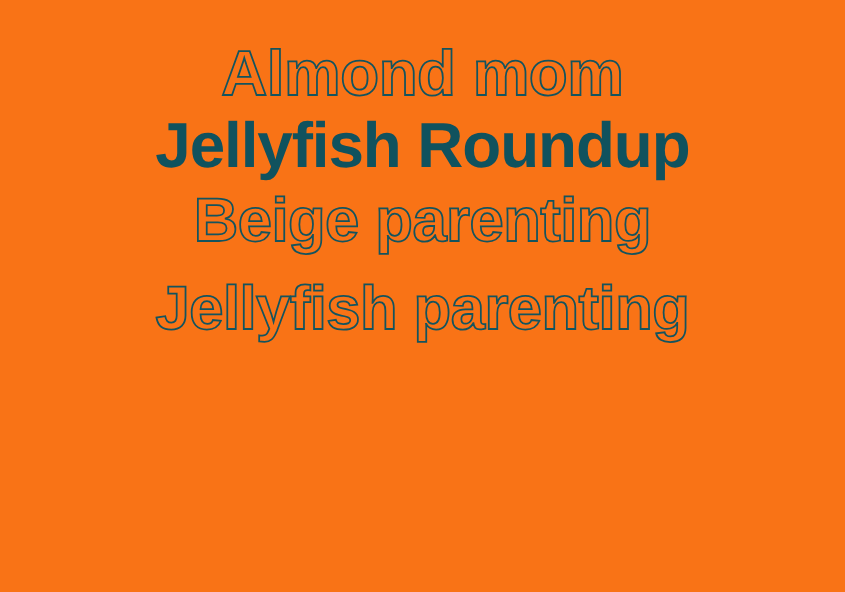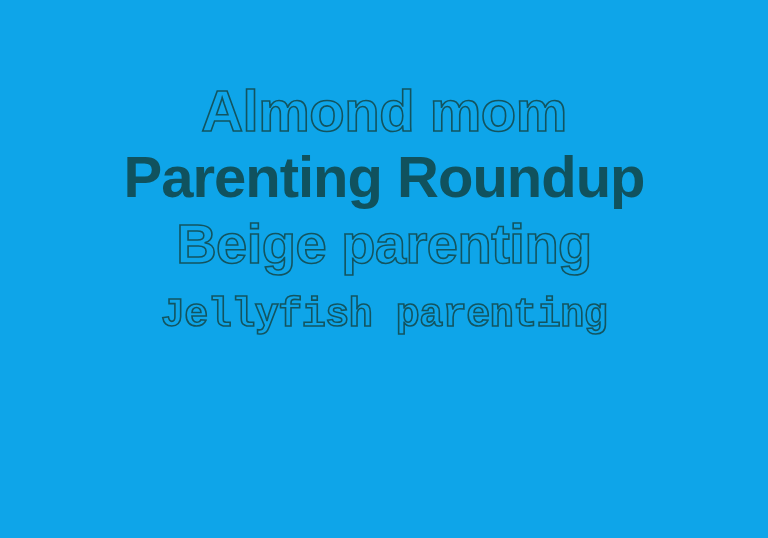--- a/index.html
+++ b/index.html
@@ -10,27 +10,27 @@
     width: 768px;
     height: 538px;
     overflow: hidden;
     font-family: "DejaVu Sans", sans-serif;
   }
 
   #poster {
     position: relative;
     width: 768px;
     height: 538px;
-    background: #0ea5e9;
+    background: #f97316;
     display: flex;
     flex-direction: column;
     align-items: center;
     justify-content: flex-start;
     box-sizing: border-box;
-    padding-top: 82px;
+    padding-top: 38px;
   }
 
   .line {
     display: block;
     width: 100%;
     text-align: center;
     white-space: nowrap;
     font-family: "Liberation Sans", sans-serif;
     font-weight: 700;
     letter-spacing: -0.5px;
@@ -47,29 +47,29 @@
 
   
   .solid {
     color: #10525e;
   }
 
   .l1 { font-size: 58px; margin-bottom: 8px; }
   .l2 { font-size: 54px; margin-bottom: 10px; }
   .l3 { font-size: 58px; margin-bottom: 10px; letter-spacing: -1px; }
   .l4 { font-size: 56px; margin-bottom: 24px; }
-  .l5 { font-size: 40px; font-family: Liberation Mono, monospace; }
+  .l5 { font-size: 56px; }
 </style>
 </head>
 <body>
 
 <div id="poster">
 
   <div class="line outline l1">Almond mom</div>
 
 
-  <div class="line solid l3">Parenting Roundup</div>
+  <div class="line solid l3">Jellyfish Roundup</div>
 
   <div class="line outline l4">Beige parenting</div>
 
   <div class="line outline l5">Jellyfish parenting</div>
 
 </div>
 
 </body></html>

